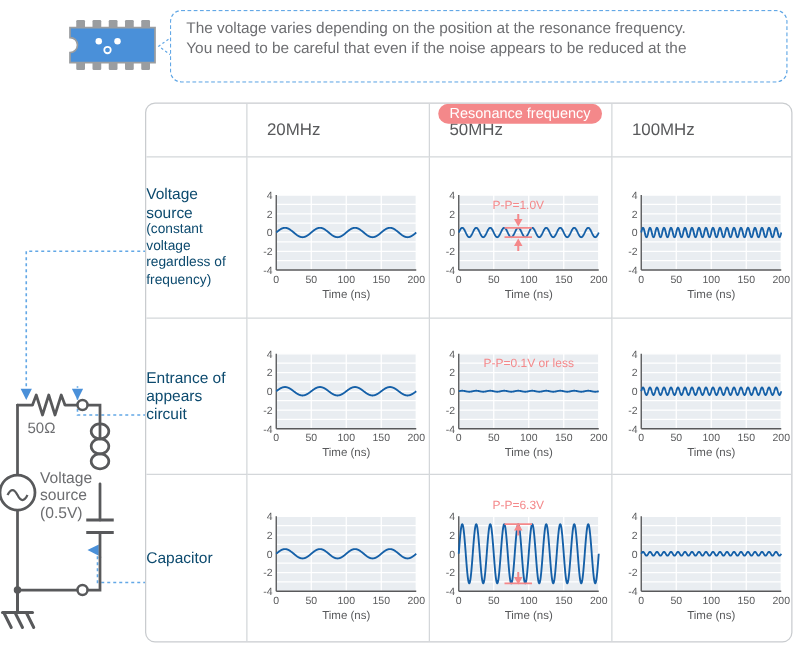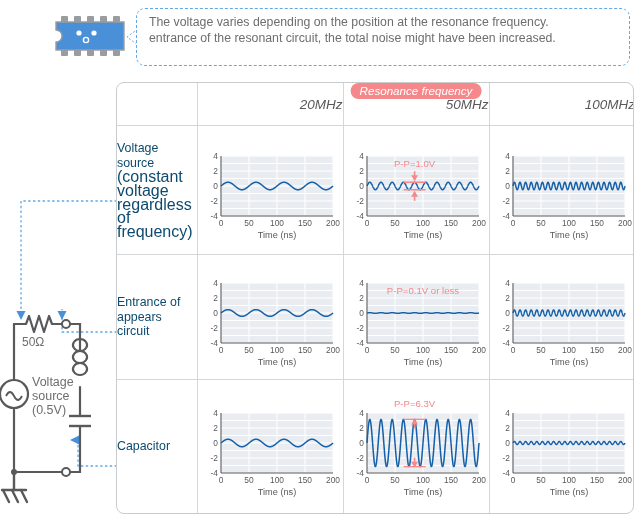--- a/index.html
+++ b/index.html
@@ -28,29 +28,29 @@
     box-sizing:border-box;overflow:hidden;
   }
   table.tbl{border-collapse:collapse;width:100%;height:100%;table-layout:fixed;}
   table.tbl td{border:1px solid #d4d7da;vertical-align:middle;padding:0;}
   table.tbl tr:first-child td{border-top:none;}
   table.tbl tr td:first-child{border-left:none;}
   table.tbl tr td:last-child{border-right:none;}
   table.tbl tr:last-child td{border-bottom:none;}
   col.lbl{width:80px;}
   col.cl{width:146px;}
-  .hdrcell{height:40px;text-align:right;position:relative;font-style:italic;}
+  .hdrcell{height:40px;text-align:left;position:relative;}
   .hdrtxt{font-size:13.5px;color:#58595b;margin-left:16px;}
   .badge{
     position:absolute;left:50%;transform:translateX(-50%);top:0px;
     background:#f4888a;color:#fff;font-size:11.6px;border-radius:9px;
     padding:1px 9px 2px 9px;white-space:nowrap;
   }
   .rowlabel{padding:0 4px 0 8px;font-size:12.4px;line-height:14.5px;color:#0c4a6e;}
-  .rowlabel .sm{font-size:16px;line-height:13.6px;display:block;}
+  .rowlabel .sm{font-size:11px;line-height:13.6px;display:block;}
   .cellchart{text-align:center;}
   .cellchart svg{display:block;margin:0 auto;}
   .r1{height:124px;} .r2{height:120px;} .r3{height:128px;}
 </style>
 </head>
 <body>
 
 <div id="chip">
   <svg width="88" height="50" viewBox="0 0 88 50">
     <g fill="#9a9da0">
@@ -72,21 +72,21 @@
   </svg>
 </div>
 
 <svg id="callout-tail" viewBox="0 0 12 18">
   <path d="M12 1 L1 9 L12 17" fill="#fff" stroke="#63a8e6" stroke-width="1" stroke-dasharray="2 2"></path>
   <line x1="12" y1="1" x2="12" y2="17" stroke="#fff" stroke-width="2"></line>
 </svg>
 
 <div id="callout">
   <div class="line">The voltage varies depending on the position at the resonance frequency.</div>
-  <div class="line">entrance of the resonant circuit, the total noise might have been increased.</div>
+  <div class="line">You need to be careful that even if the noise appears to be reduced at the</div>
 </div>
 
 <div id="circuit">
   <svg width="118" height="330" viewBox="0 0 118 330">
 
     <g stroke="#63a8e6" stroke-width="1.3" stroke-dasharray="2.4 2.4" fill="none">
       <path d="M117 7 H21 V115"></path>
       <path d="M117 138 H62 V115"></path>
       <path d="M117 272 H78 V246"></path>
     </g>

